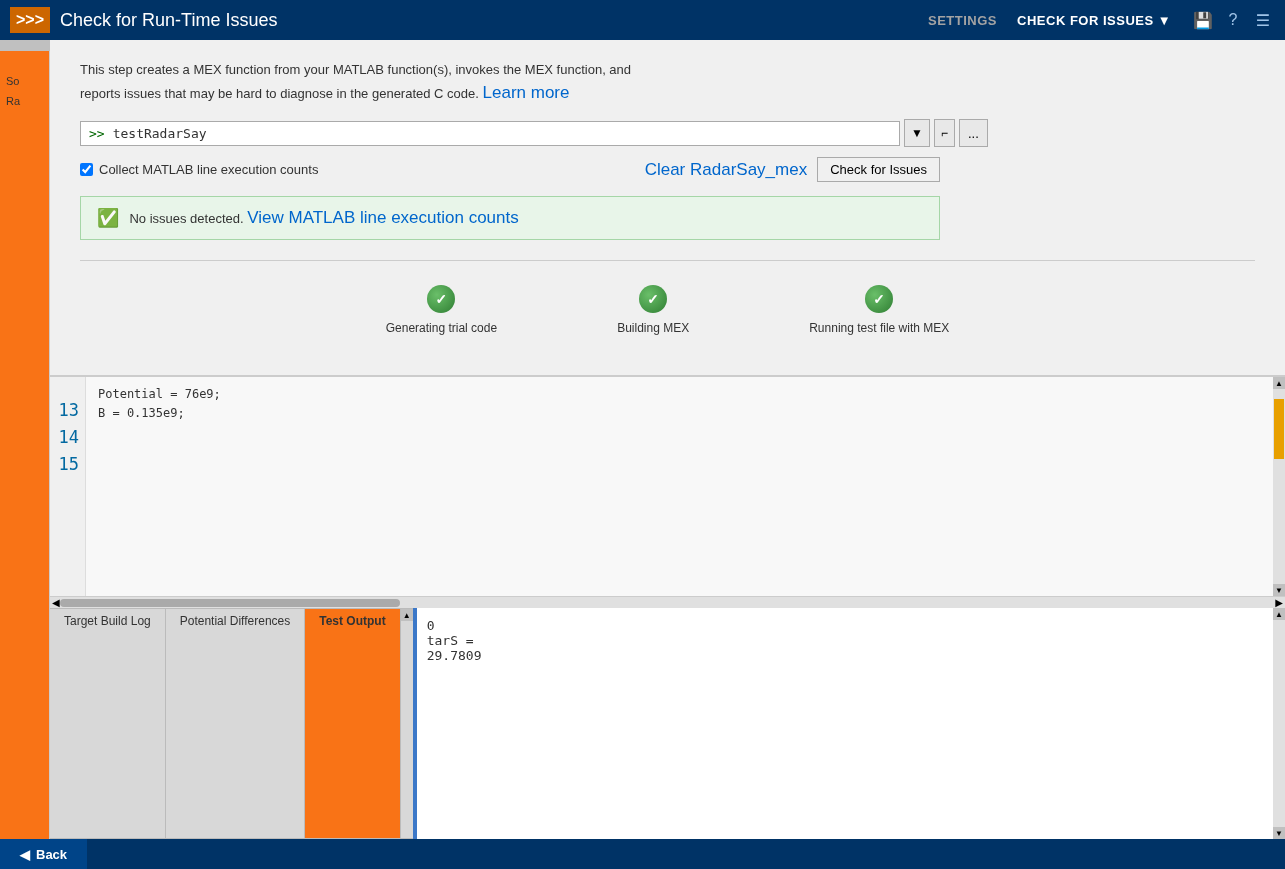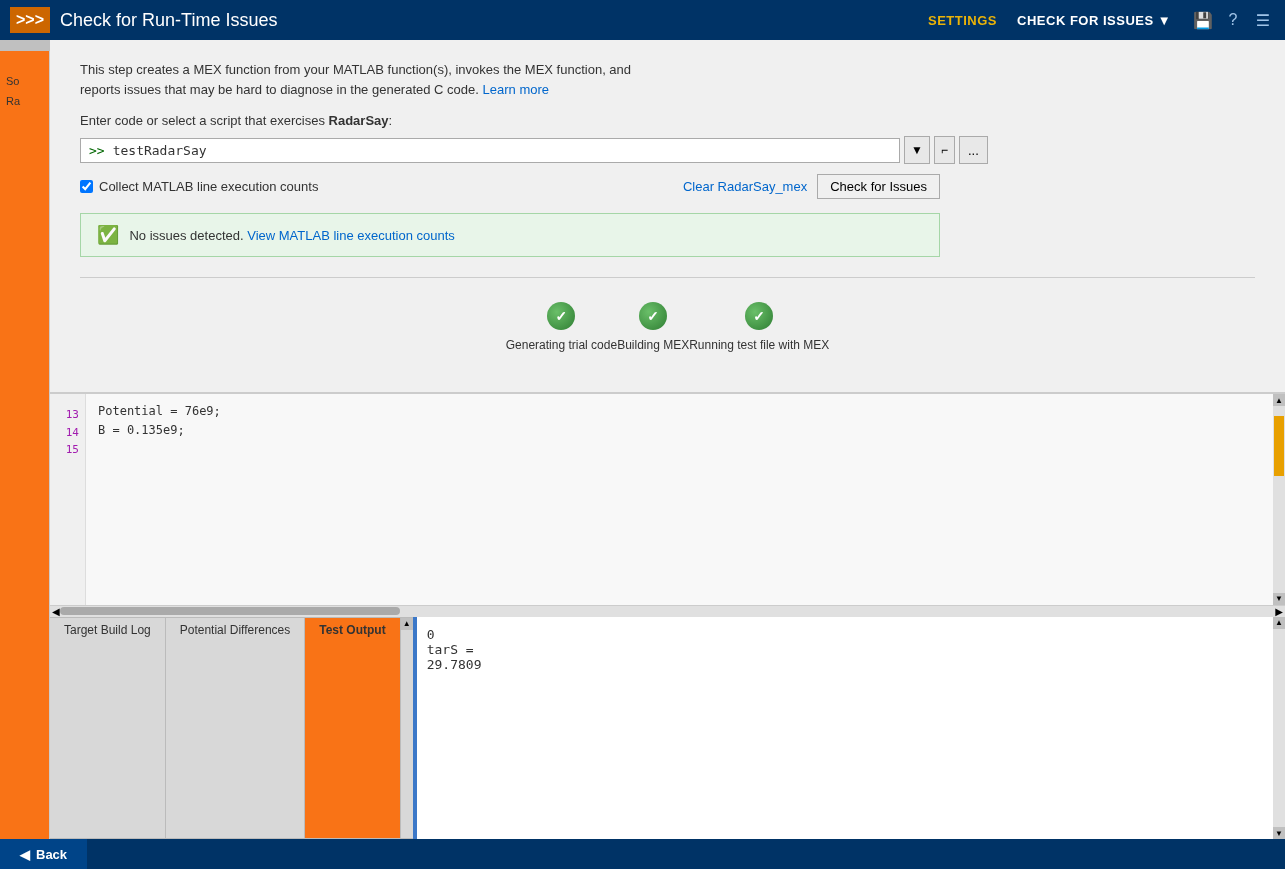--- a/index.html
+++ b/index.html
@@ -45,21 +45,21 @@
       display: flex;
       align-items: center;
       gap: 20px;
     }
     .header-nav {
       display: flex;
       gap: 20px;
       align-items: center;
     }
     .nav-item {
-      color: #eab308;
+      color: #a3a3a3;
       font-size: 13px;
       font-weight: bold;
       letter-spacing: 0.5px;
       cursor: pointer;
       text-transform: uppercase;
     }
     .nav-item-check {
       color: white;
       font-weight: bold;
       letter-spacing: 0.5px;
@@ -211,21 +211,21 @@
     .options-right {
       display: flex;
       align-items: center;
       gap: 10px;
     }
     .link-btn {
       color: #0066cc;
       background: none;
       border: none;
       cursor: pointer;
-      font-size: 13px;
+      font-size: 17px;
       text-decoration: none;
     }
     .check-issues-btn {
       background: #f0f0f0;
       border: 1px solid #aaa;
       padding: 4px 12px;
       cursor: pointer;
       font-size: 13px;
     }
 
@@ -249,20 +249,21 @@
       color: #333;
     }
     .success-text a {
       color: #0066cc;
     }
 
     
     .steps-row {
       display: flex;
       justify-content: center;
+      gap: 120px;
       padding: 10px 0 20px 0;
     }
     .step-item {
       display: flex;
       flex-direction: column;
       align-items: center;
       gap: 8px;
     }
     .step-icon-circle {
       width: 28px;
@@ -302,25 +303,25 @@
       position: relative;
     }
     .editor-content {
       display: flex;
       flex: 1;
       overflow: hidden;
     }
     .line-numbers {
       background: #f0f0f0;
       border-right: 1px solid #ddd;
-      padding: 12px 6px;
+      padding: 20px 6px;
       text-align: right;
       font-family: monospace;
-      font-size: 11px;
-      color: #a21caf;
+      font-size: 17px;
+      color: #0369a1;
       min-width: 36px;
     }
     .line-numbers div {
       line-height: 1.6;
     }
     .code-content {
       padding: 8px 12px;
       font-family: monospace;
       font-size: 12px;
       color: #333;
@@ -477,23 +478,20 @@
   <div class="content-area">
 
     <div class="main-panel">
 
       <p class="description-text">
         <span>This step creates a MEX function from your MATLAB function(s), invokes the MEX function, and</span><br>
         <span>reports issues that may be hard to diagnose in the generated C code.</span>
         <a class="link-btn">Learn more</a>
       </p>
 
-      <p class="enter-code-label">
-        <span>Enter code or select a script that exercises </span><strong>RadarSay</strong><span>:</span>
-      </p>
 
       <div class="input-row">
         <div class="code-input-wrapper">
           <span class="code-prompt">&gt;&gt;</span>
           <input type="text" class="code-input" value="testRadarSay" style="">
         </div>
         <button class="input-btn">▼</button>
         <button class="input-btn">⌐</button>
         <button class="input-btn-small">...</button>
       </div>

